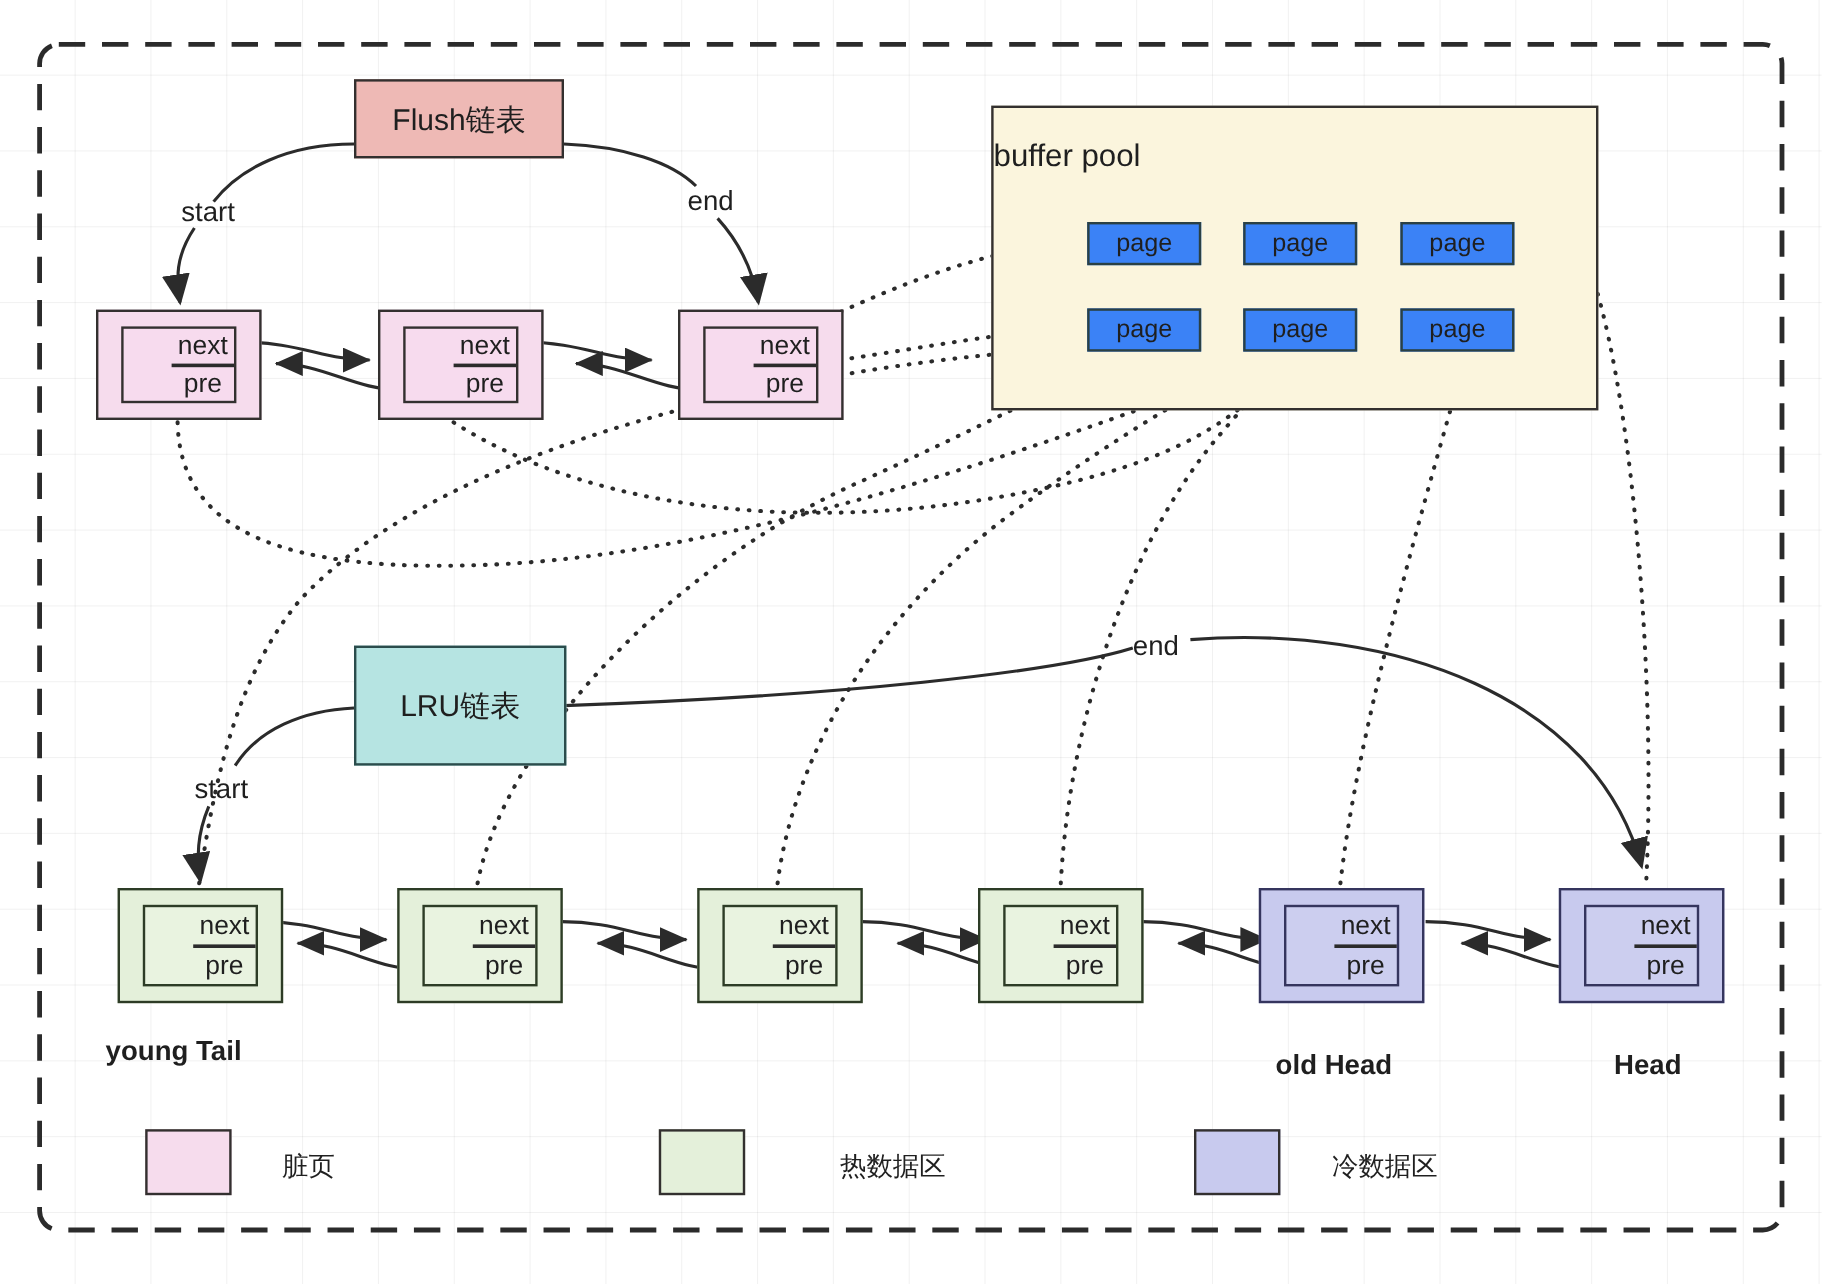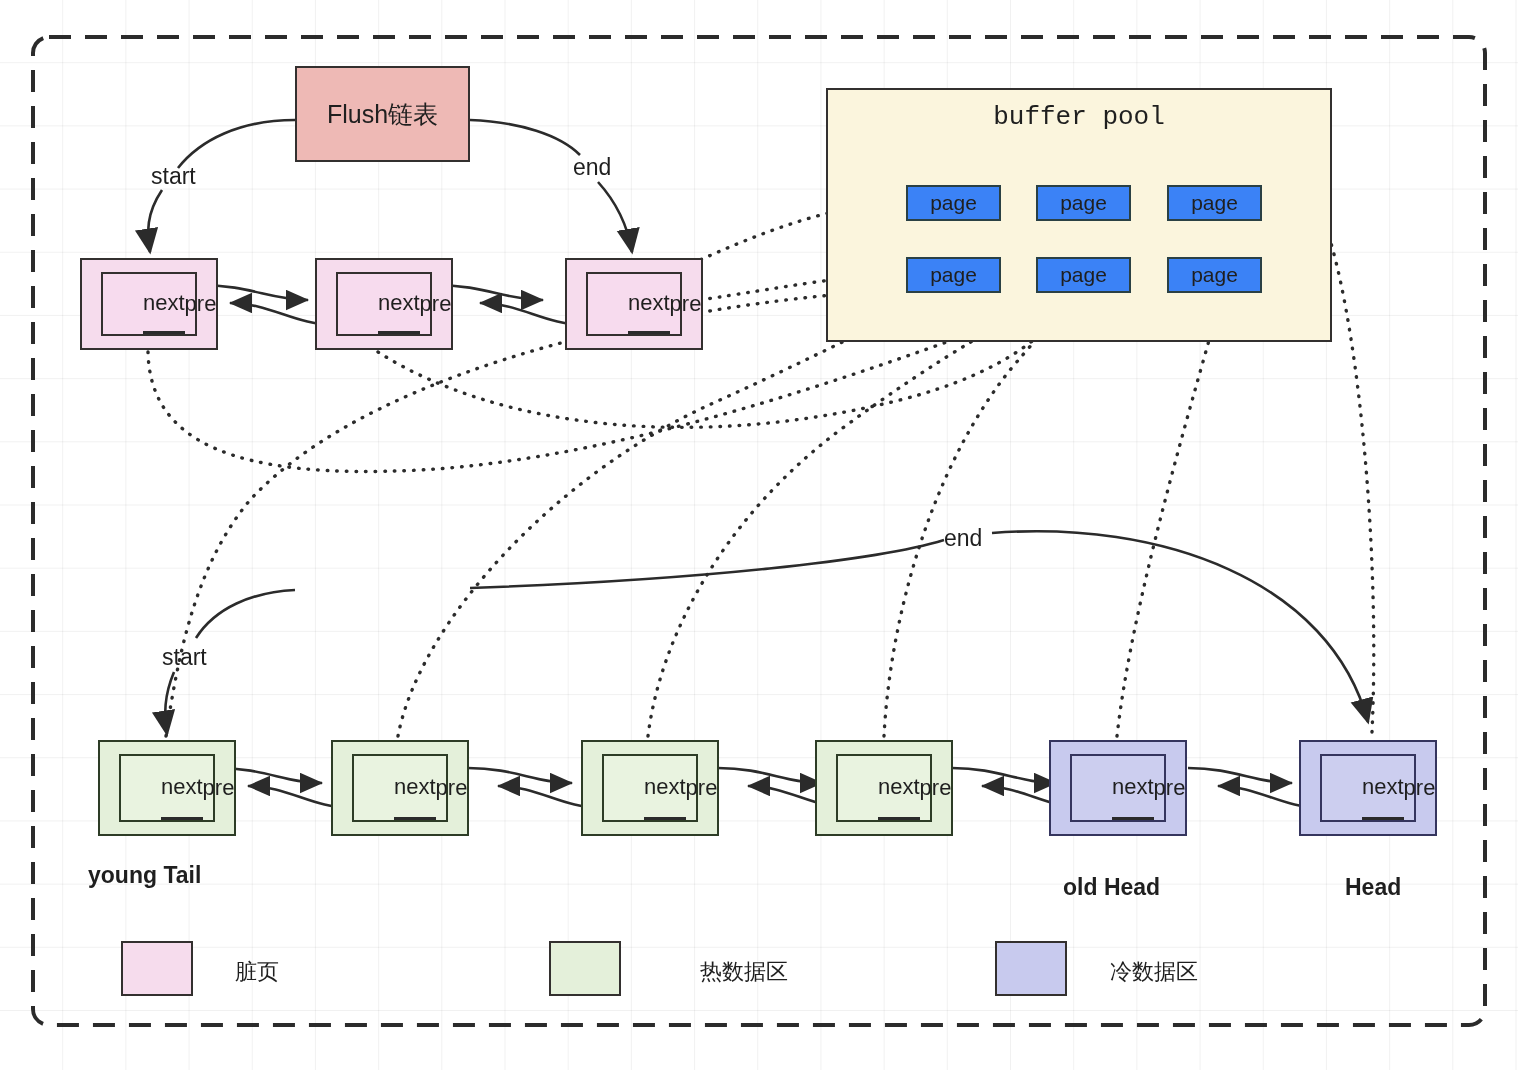--- a/index.html
+++ b/index.html
@@ -21,21 +21,21 @@
     pointer-events:none;
   }
   #stage{position:absolute;left:0;top:0;width:1518px;height:1070px;}
   svg.layer{position:absolute;left:0;top:0;width:1518px;height:1070px;overflow:visible;}
   .box{position:absolute;box-sizing:border-box;display:flex;align-items:center;justify-content:center;}
   .lbl{position:absolute;white-space:nowrap;color:#1f1f1f;}
 
   
   .node{position:absolute;box-sizing:border-box;border:2.5px solid #2b2b2b;}
   .node .inner{position:absolute;left:19px;right:19px;top:12px;bottom:12px;
-    box-sizing:border-box;border:2.5px solid #2b2b2b;display:flex;flex-direction:row;padding-left:40px;}
+    box-sizing:border-box;border:2.5px solid #2b2b2b;display:flex;flex-direction:column;padding-left:40px;}
   .node .cell{flex:1;display:flex;align-items:center;justify-content:center;
     font-size:22px;color:#1f1f1f;}
   .node .cell.top{border-bottom:3px solid #2b2b2b;}
 
   .node.dirty{background:#f6dced;border-color:#33302f;}
   .node.dirty .inner{background:#f7dbee;border-color:#33302f;}
   .node.hot{background:#e4f0da;border-color:#2d3c26;}
   .node.hot .inner{background:#e9f3e0;border-color:#2d3c26;}
   .node.cold{background:#c8caee;border-color:#35355e;}
   .node.cold .inner{background:#ccceef;border-color:#35355e;}
@@ -123,21 +123,21 @@
       <path d="M648,736 C660,640 720,520 840,430 C940,356 1020,312 1060,294" marker-end="url(#ahd)"></path>
 
       <path d="M884,736 C890,620 930,470 1010,370 C1050,322 1072,302 1084,294" marker-end="url(#ahd)"></path>
 
       <path d="M1117,736 C1130,620 1175,460 1212,330 C1216,316 1216,304 1216,296" marker-end="url(#ahd)"></path>
 
       <path d="M1372,732 C1380,560 1360,340 1330,240 C1316,206 1296,200 1272,200" marker-end="url(#ahd)"></path>
     </g>
   </svg>
 
-  <div class="box" id="flush-box" style="left:295px;top:66px;width:175px;height:96px;">
+  <div class="box" id="flush-box" style="left:295px;top:66px;width:175px;height:66px;">
     <span>Flush链表</span>
   </div>
 
   <div class="lbl edge-lbl" style="left:151px;top:163px;">start</div>
   <div class="lbl edge-lbl" style="left:573px;top:154px;">end</div>
 
   <div class="node dirty" style="left:80px;top:258px;width:138px;height:92px;">
     <div class="inner">
       <div class="cell top">next</div>
       <div class="cell">pre</div>
@@ -150,21 +150,21 @@
     </div>
   </div>
   <div class="node dirty" style="left:565px;top:258px;width:138px;height:92px;">
     <div class="inner">
       <div class="cell top">next</div>
       <div class="cell">pre</div>
     </div>
   </div>
 
   <div class="box" id="pool-box" style="left:826px;top:88px;width:506px;height:254px;display:block;">
-    <div id="pool-title" style="position:absolute;left:0;right:0;top:12px;text-align:center;font-family:Liberation Mono, monospace;">buffer pool</div>
+    <div id="pool-title" style="position:absolute;left:0;right:0;top:24px;">buffer pool</div>
   </div>
 
   <div class="page" style="position:absolute;left:906px;top:185px;width:95px;height:36px;">
     <span>page</span>
   </div>
   <div class="page" style="position:absolute;left:1036px;top:185px;width:95px;height:36px;">
     <span>page</span>
   </div>
   <div class="page" style="position:absolute;left:1167px;top:185px;width:95px;height:36px;">
     <span>page</span>
@@ -172,20 +172,23 @@
   <div class="page" style="position:absolute;left:906px;top:257px;width:95px;height:36px;">
     <span>page</span>
   </div>
   <div class="page" style="position:absolute;left:1036px;top:257px;width:95px;height:36px;">
     <span>page</span>
   </div>
   <div class="page" style="position:absolute;left:1167px;top:257px;width:95px;height:36px;">
     <span>page</span>
   </div>
 
+  <div class="box" id="lru-box" style="left:295px;top:538px;width:177px;height:100px;">
+    <span>LRU链表</span>
+  </div>
 
   <div class="lbl edge-lbl" style="left:162px;top:644px;">start</div>
   <div class="lbl edge-lbl" style="left:944px;top:525px;">end</div>
 
   <div class="node hot" style="left:98px;top:740px;width:138px;height:96px;">
     <div class="inner">
       <div class="cell top">next</div>
       <div class="cell">pre</div>
     </div>
   </div>

